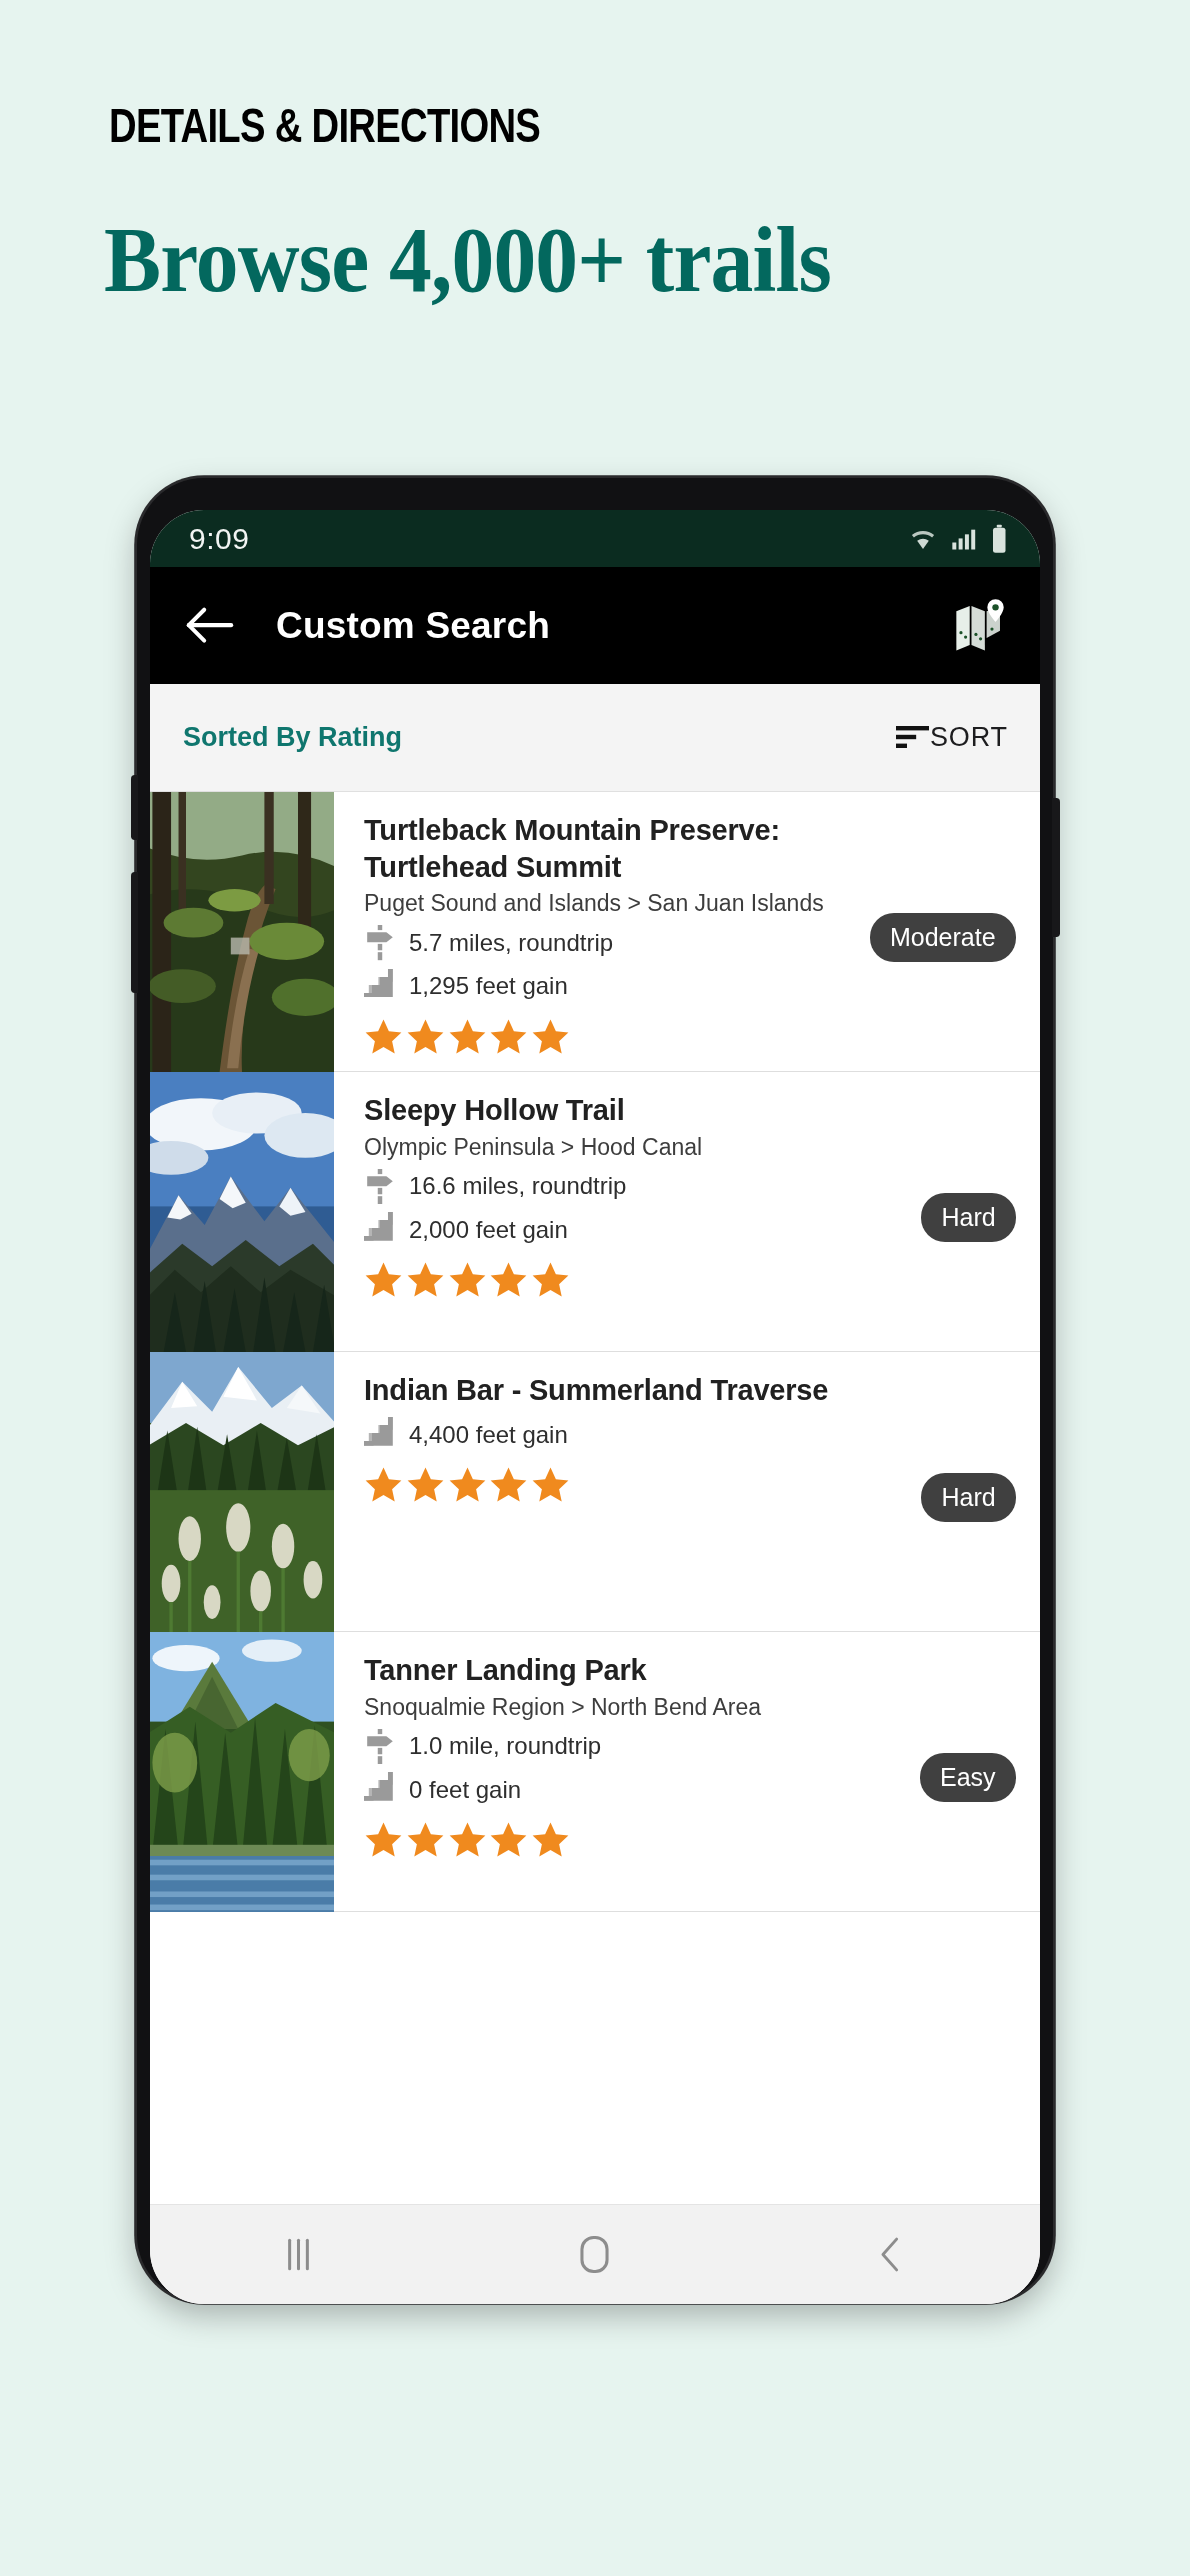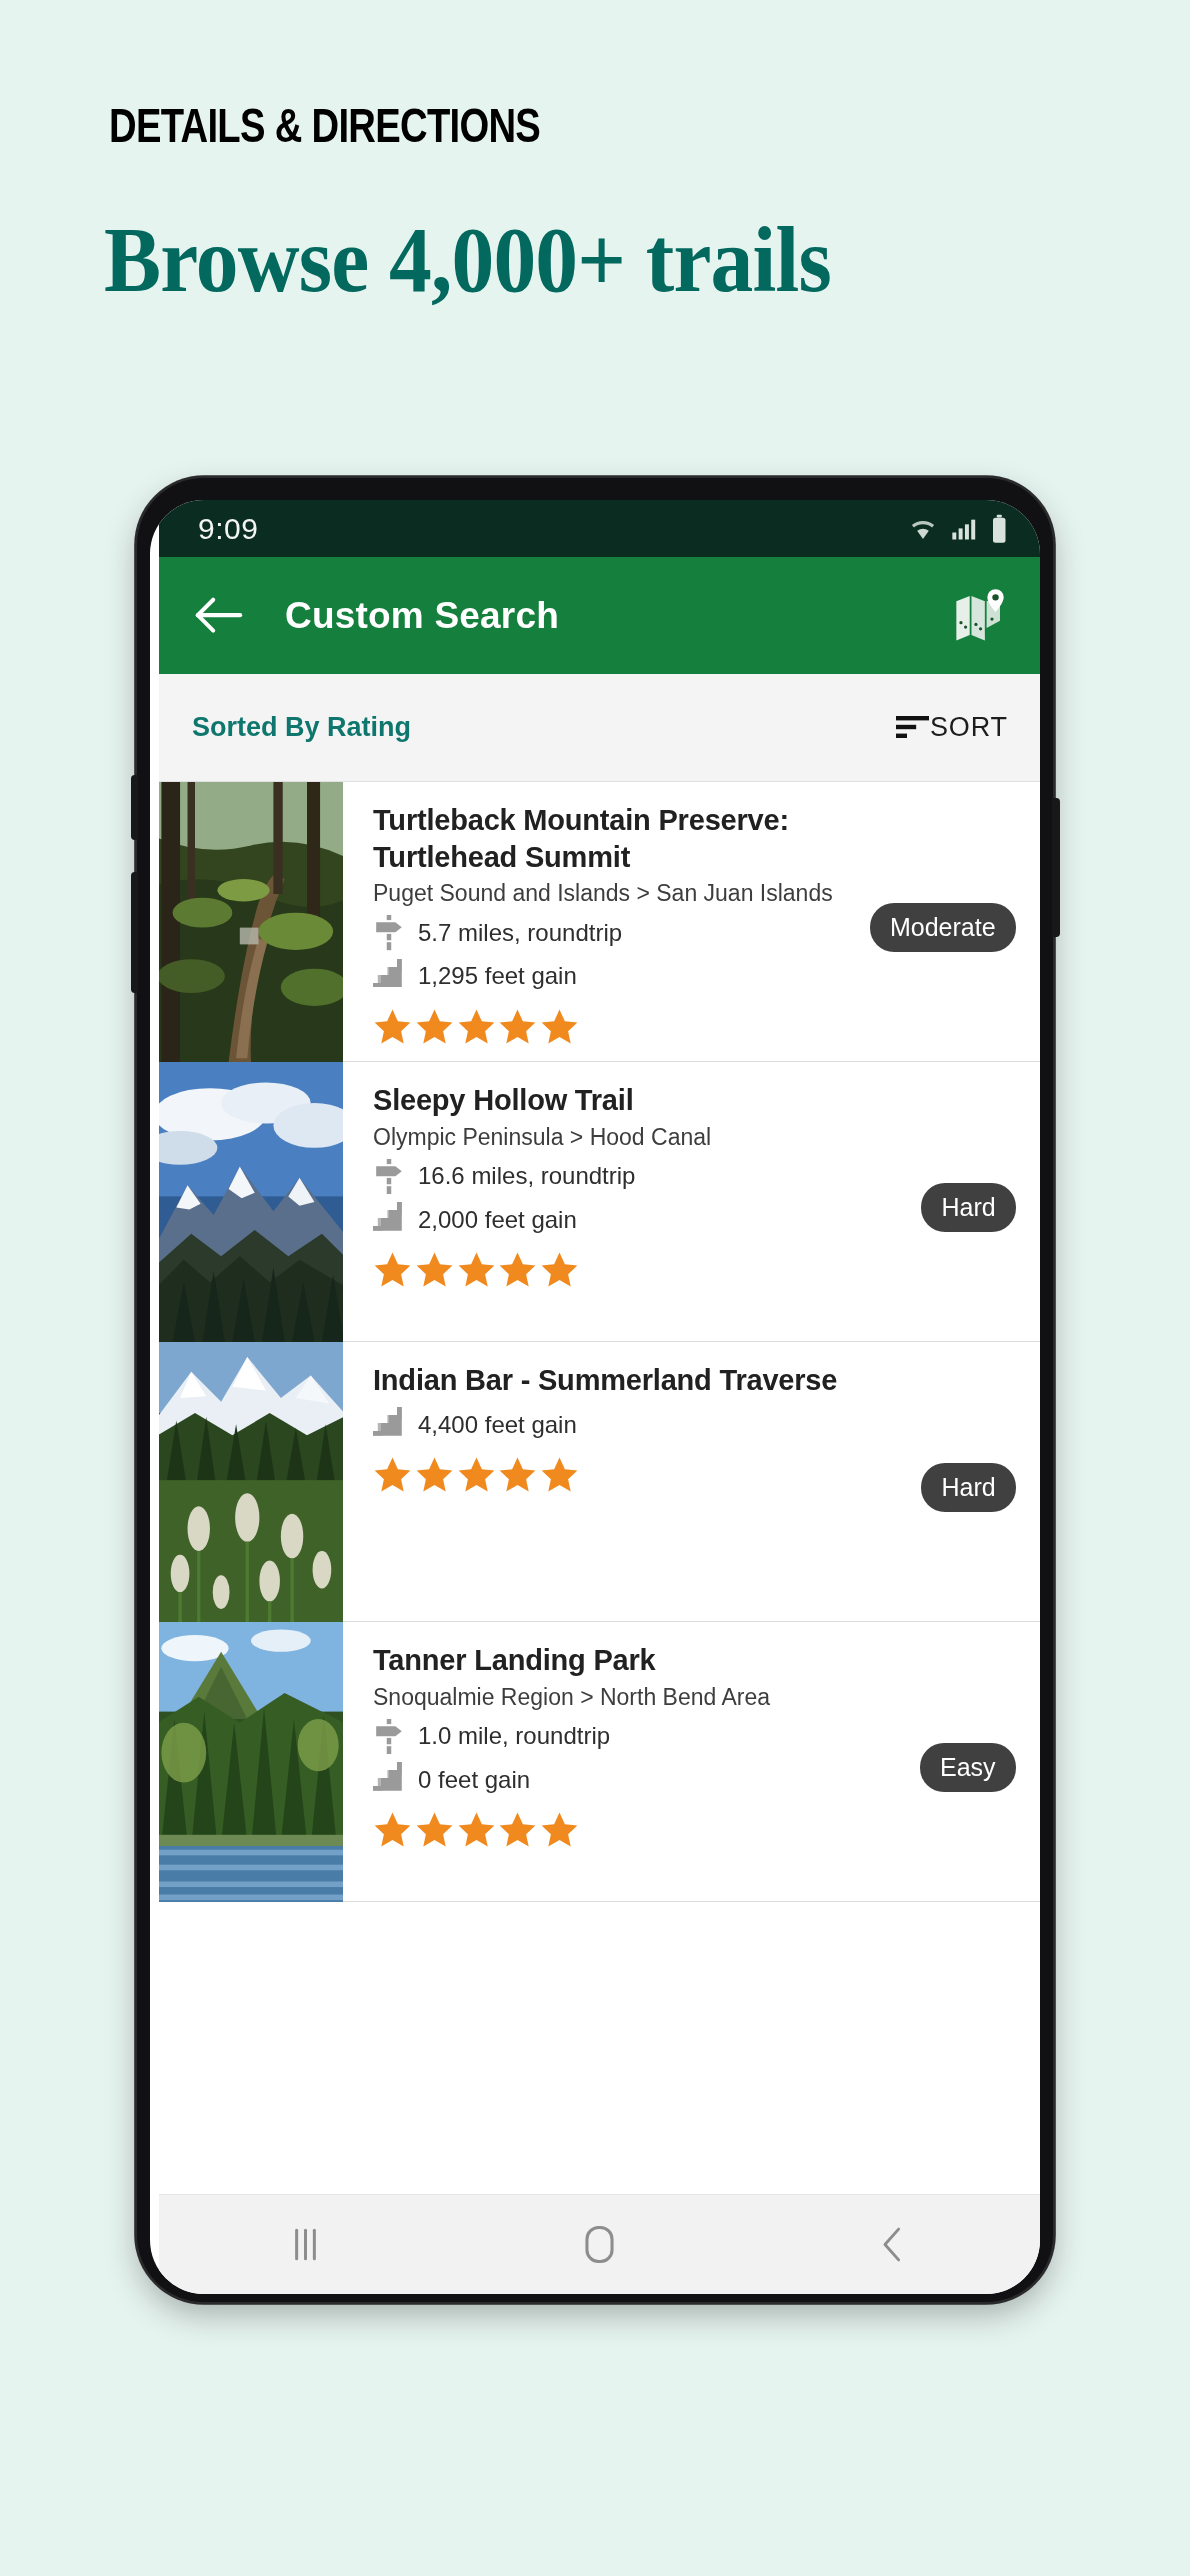--- a/index.html
+++ b/index.html
@@ -51,28 +51,27 @@
   .phone-btn.b1 { top: 297px; height: 65px; }
   .phone-btn.b2 { top: 394px; height: 121px; }
   .phone-btn-r {
     position: absolute; right: -6.5px; top: 320px;
     width: 7.4px; height: 139px;
     background: #18181a; border-radius: 0 3.7px 3.7px 0;
   }
 
   .phone-screen {
     position: absolute;
-    left: 13px; top: 22px;
+    left: 13px; top: 32px;
     width: 890px; height: 1794px;
     background: #ffffff;
     border-radius: 54px;
     overflow: hidden;
     display: flex;
     flex-direction: column;
-    padding-left: 9px;
   }
 
   
   .status-bar {
     height: 57px;
     background: #0b2c20;
     display: flex;
     align-items: center;
     justify-content: space-between;
     padding: 0 32px 0 39px;
@@ -82,21 +81,21 @@
     color: #f2f5f3;
     font-size: 30px;
     letter-spacing: 0.5px;
   }
   .status-icons { display: flex; align-items: center; gap: 10.2px; }
   .status-icons svg { display: block; }
 
   
   .app-bar {
     height: 117px;
-    background: #15803d;
+    background: #000000;
     display: flex;
     align-items: center;
     padding: 0 32px 0 33px;
     flex: none;
   }
   .back-arrow { width: 54px; height: 48px; flex: none; cursor: pointer; }
   .app-title {
     color: #ffffff;
     font-size: 37px;
     font-weight: bold;

